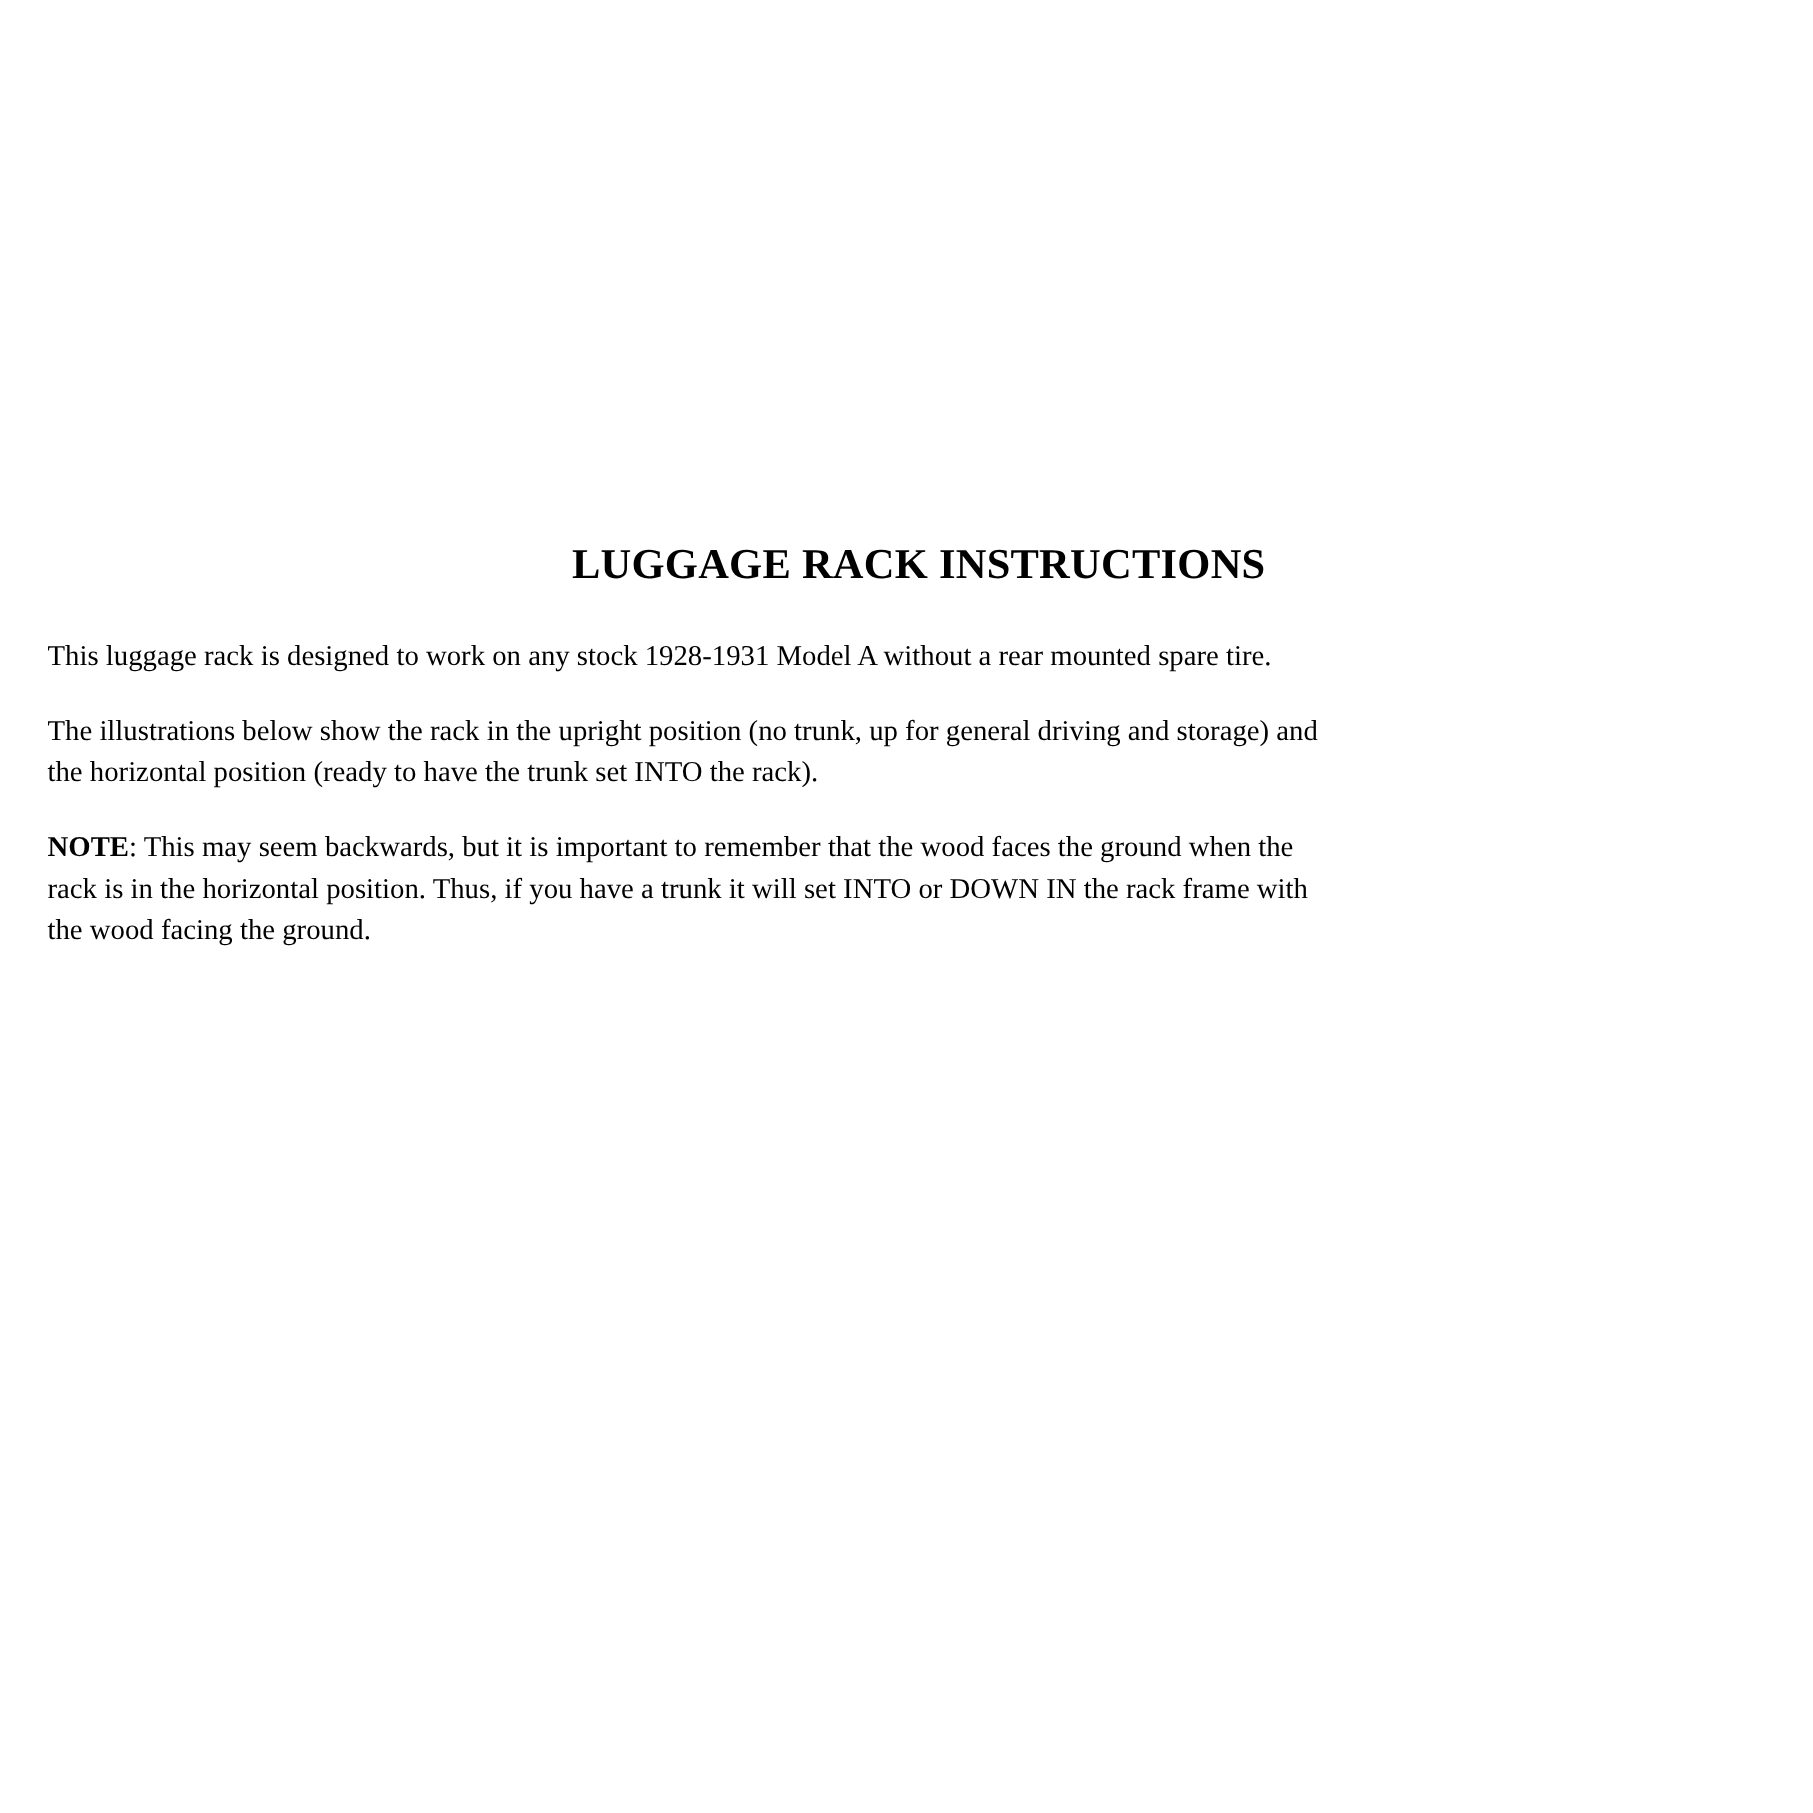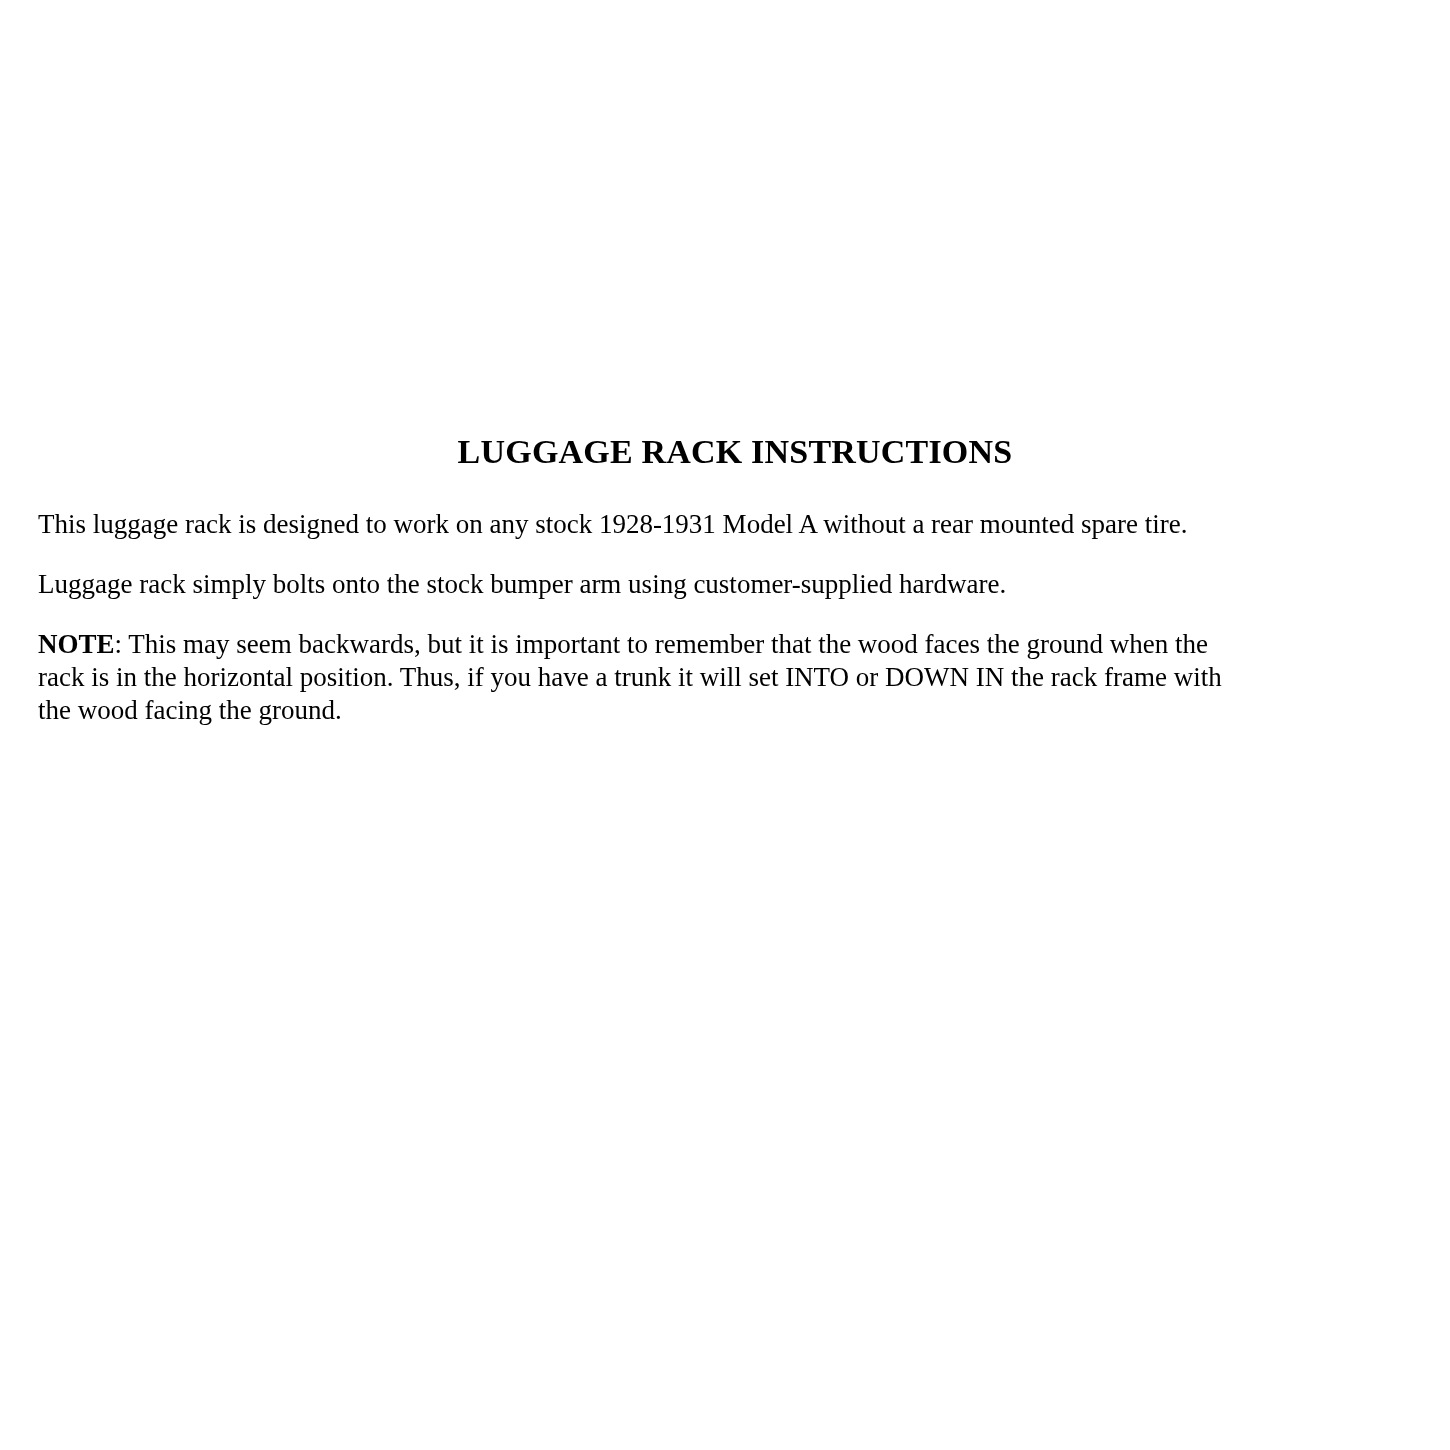--- a/index.html
+++ b/index.html
@@ -22,39 +22,40 @@
   }
   .doc-title {
     font-size: 34px;
     line-height: 40px;
     font-weight: bold;
     text-align: center;
     margin: 0 0 36px 0;
     letter-spacing: 0.2px;
   }
   .para {
-    font-size: 27px;
+    font-size: 23px;
     line-height: 33px;
     margin: 0 0 27px 0;
     white-space: pre;
     font-weight: normal;
   }
   .para .bold-prefix {
     font-weight: bold;
     margin-top: 28px;
   }
 </style>
 </head>
 <body>
 
 <main class="page">
   <h1 class="doc-title">LUGGAGE RACK INSTRUCTIONS</h1>
 
   <p class="para">This luggage rack is designed to work on any stock 1928-1931 Model A without a rear mounted spare tire.</p>
 
 
+  <p class="para">The illustrations below show the rack in the upright position (no trunk, up for general driving and storage) and
+the horizontal position (ready to have the trunk set INTO the rack).</p>
 
-  <p class="para">Luggage rack simply bolts onto the stock bumper arm using customer-supplied hardware.</p>
 
   <p class="para"><span class="bold-prefix">NOTE</span><span>: This may seem backwards, but it is important to remember that the wood faces the ground when the
 rack is in the horizontal position. Thus, if you have a trunk it will set INTO or DOWN IN the rack frame with
 the wood facing the ground.</span></p>
 </main>
 
 </body></html>

